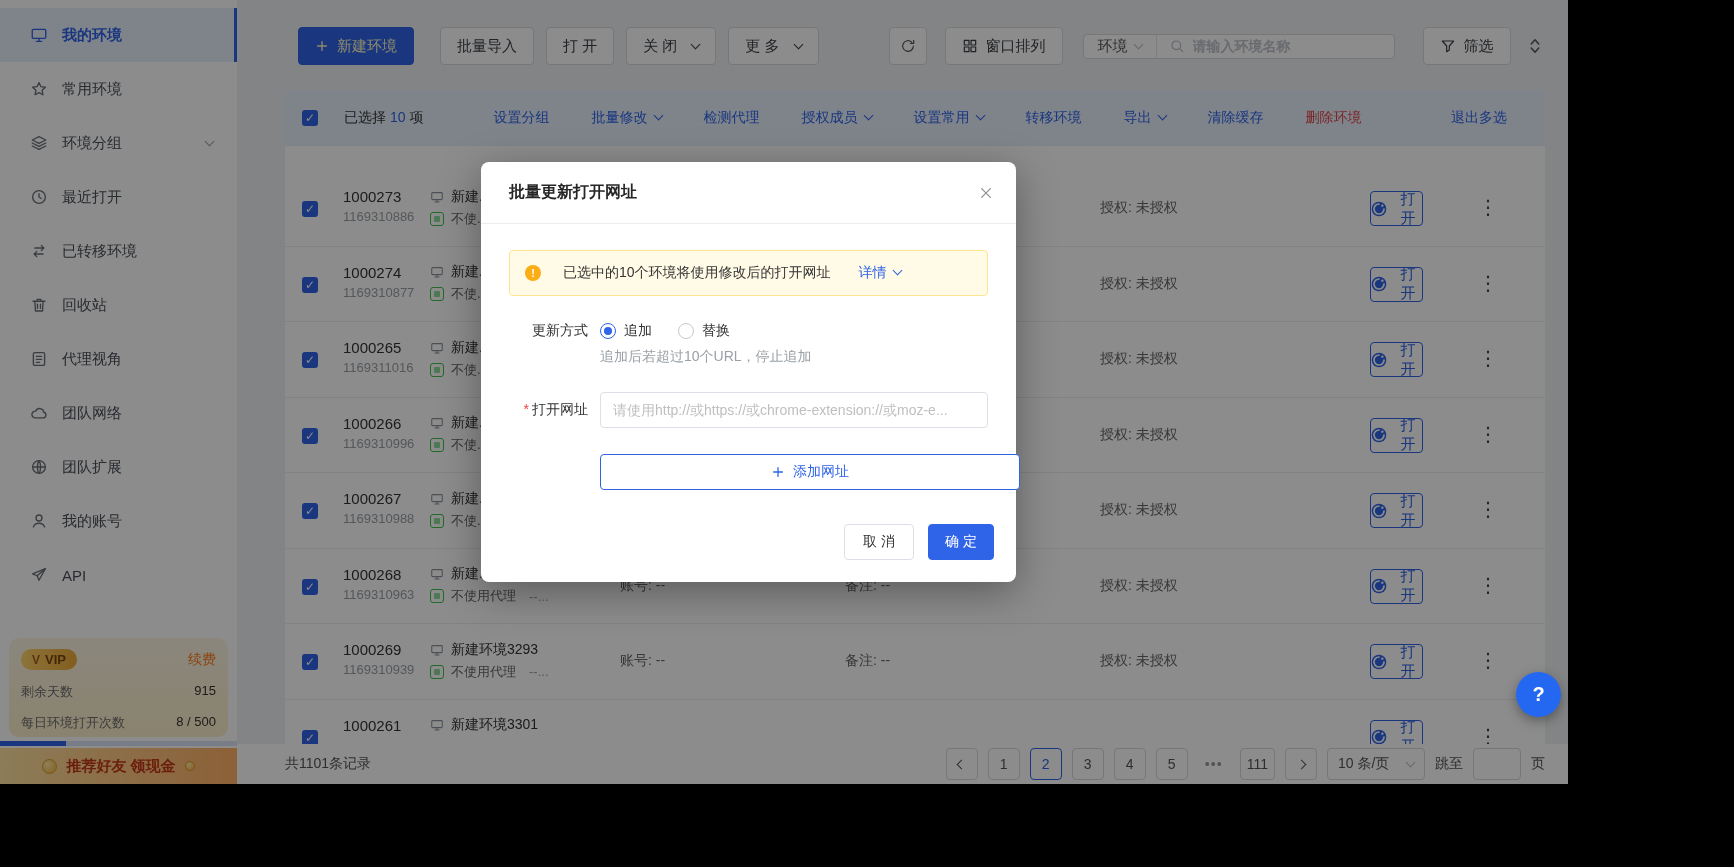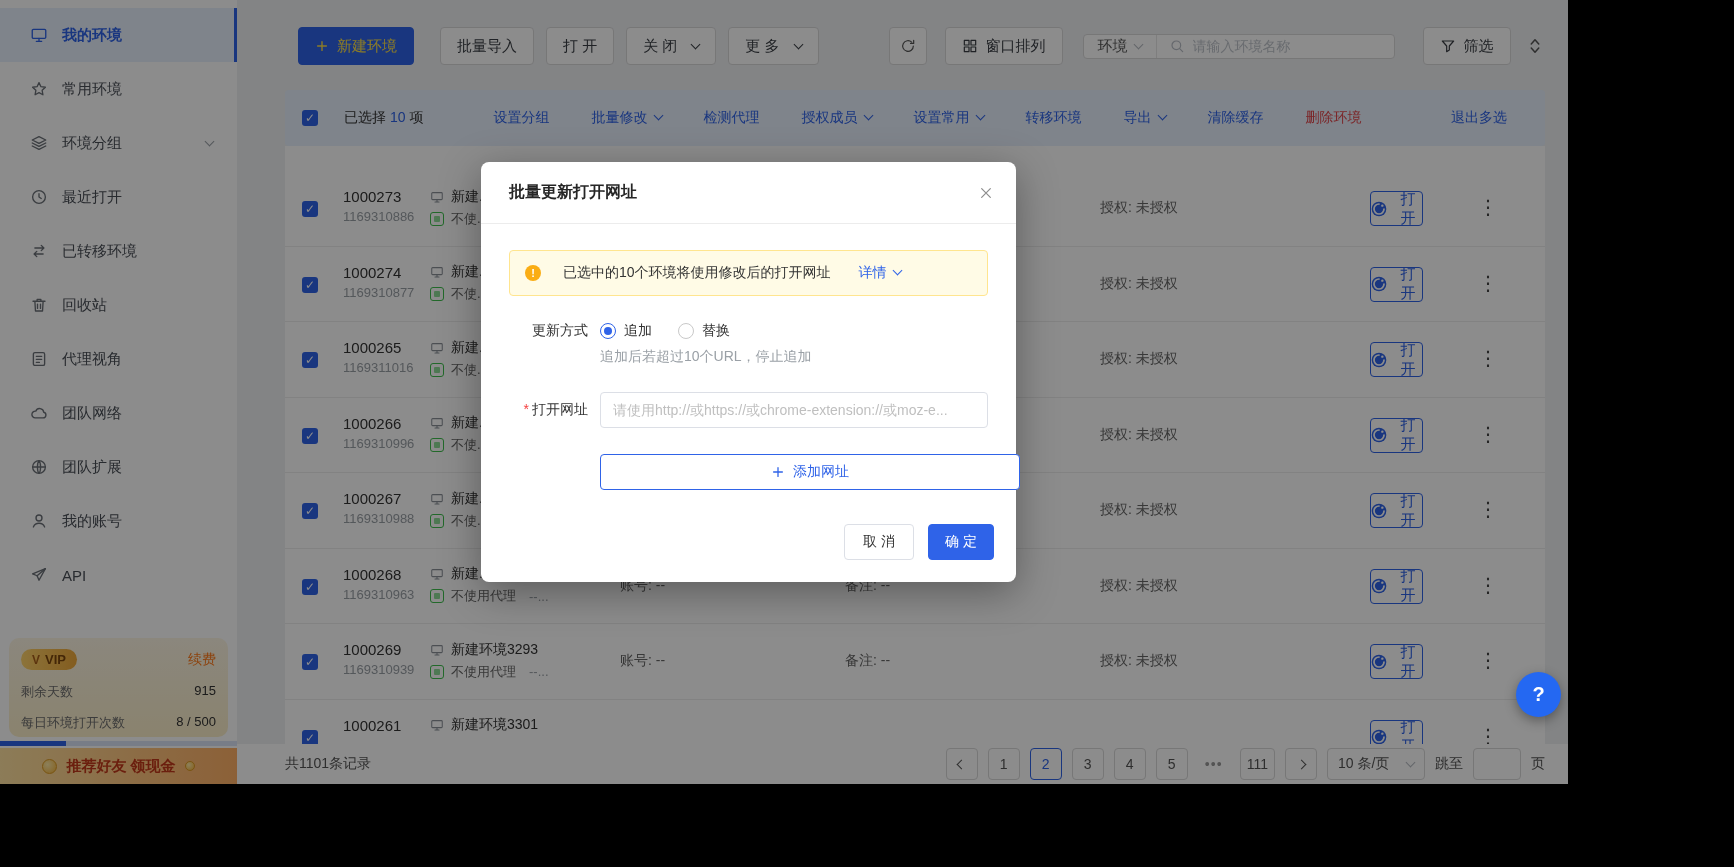--- a/index.html
+++ b/index.html
@@ -43,30 +43,30 @@
     background:linear-gradient(90deg,#ffe2a0,#ffb066); display:flex; align-items:center; justify-content:center;
     gap:9px; color:#c43a1b; font-weight:bold; font-size:15px; cursor:pointer; }
   .coin { width:15px; height:15px; border-radius:50%; background:radial-gradient(circle at 35% 35%,#ffe9a6,#f3b238); border:1px solid #dd9a21; }
   .coin.small { width:10px; height:10px; }
 
   
   .main { position:absolute; left:237px; top:0; right:166px; bottom:83px; width:1331px; height:784px; }
 
   .btn { display:inline-flex; align-items:center; justify-content:center; gap:8px; height:38px; padding:0 16px;
     background:#fff; border:1px solid #d9d9d9; border-radius:4px; font-size:15px; color:#3b3f45; cursor:pointer; font-family:inherit; white-space:nowrap; }
-  .btn-primary { background:#2F63E8; border-color:#2F63E8; color:#fde047;text-align:center; }
+  .btn-primary { background:#2F63E8; border-color:#2F63E8; color:#fef9c3;text-align:center; }
   .btn-icononly { width:38px; padding:0; color:#555; }
 
   .toolbar { position:absolute; left:48px; right:23px; top:27px; height:38px; display:flex; align-items:center; }
   .toolbar > * { flex:none; }
 
   .searchwrap { display:flex; align-items:center; height:25px; border:1px solid #d9d9d9; border-radius:4px; background:#fff; }
   .envsel { display:flex; align-items:center; height:100%; padding:0 14px; font-size:15px; color:#555; border-right:1px solid #e6e6e6; cursor:pointer; }
   .searchin { display:flex; align-items:center; gap:8px; padding:0 12px; width:237px; color:#b9bec6; }
-  .searchin input { border:none; outline:none; flex:1; font-size:14px; font-family:inherit; color:#333; background:transparent; }
+  .searchin input { border:none; outline:none; flex:1; font-size:14px; font-family:inherit; color:#333; background:transparent;font-weight:bold; }
   .searchin input::placeholder { color:#bfc4cb; }
 
   .selbar { position:absolute; left:48px; right:23px; top:90px; height:56px; background:#e7f0fd; border-radius:4px;
     display:flex; align-items:center; }
   .cb { width:16px; height:16px; background:#2F63E8; border-radius:3px; color:#fff; display:flex; align-items:center; justify-content:center;
     font-size:12px; flex:none; cursor:pointer; }
   .cb::after { content:"✓"; }
   .selcount { margin-left:26px; font-size:14px; color:#333; white-space:nowrap; }
   .selcount .n { color:#2F63E8; margin:0 4px; }
   .sellinks { margin-left:70px; width:880px; display:flex; flex-wrap:wrap; column-gap:42px; row-gap:4px; align-items:center; }

